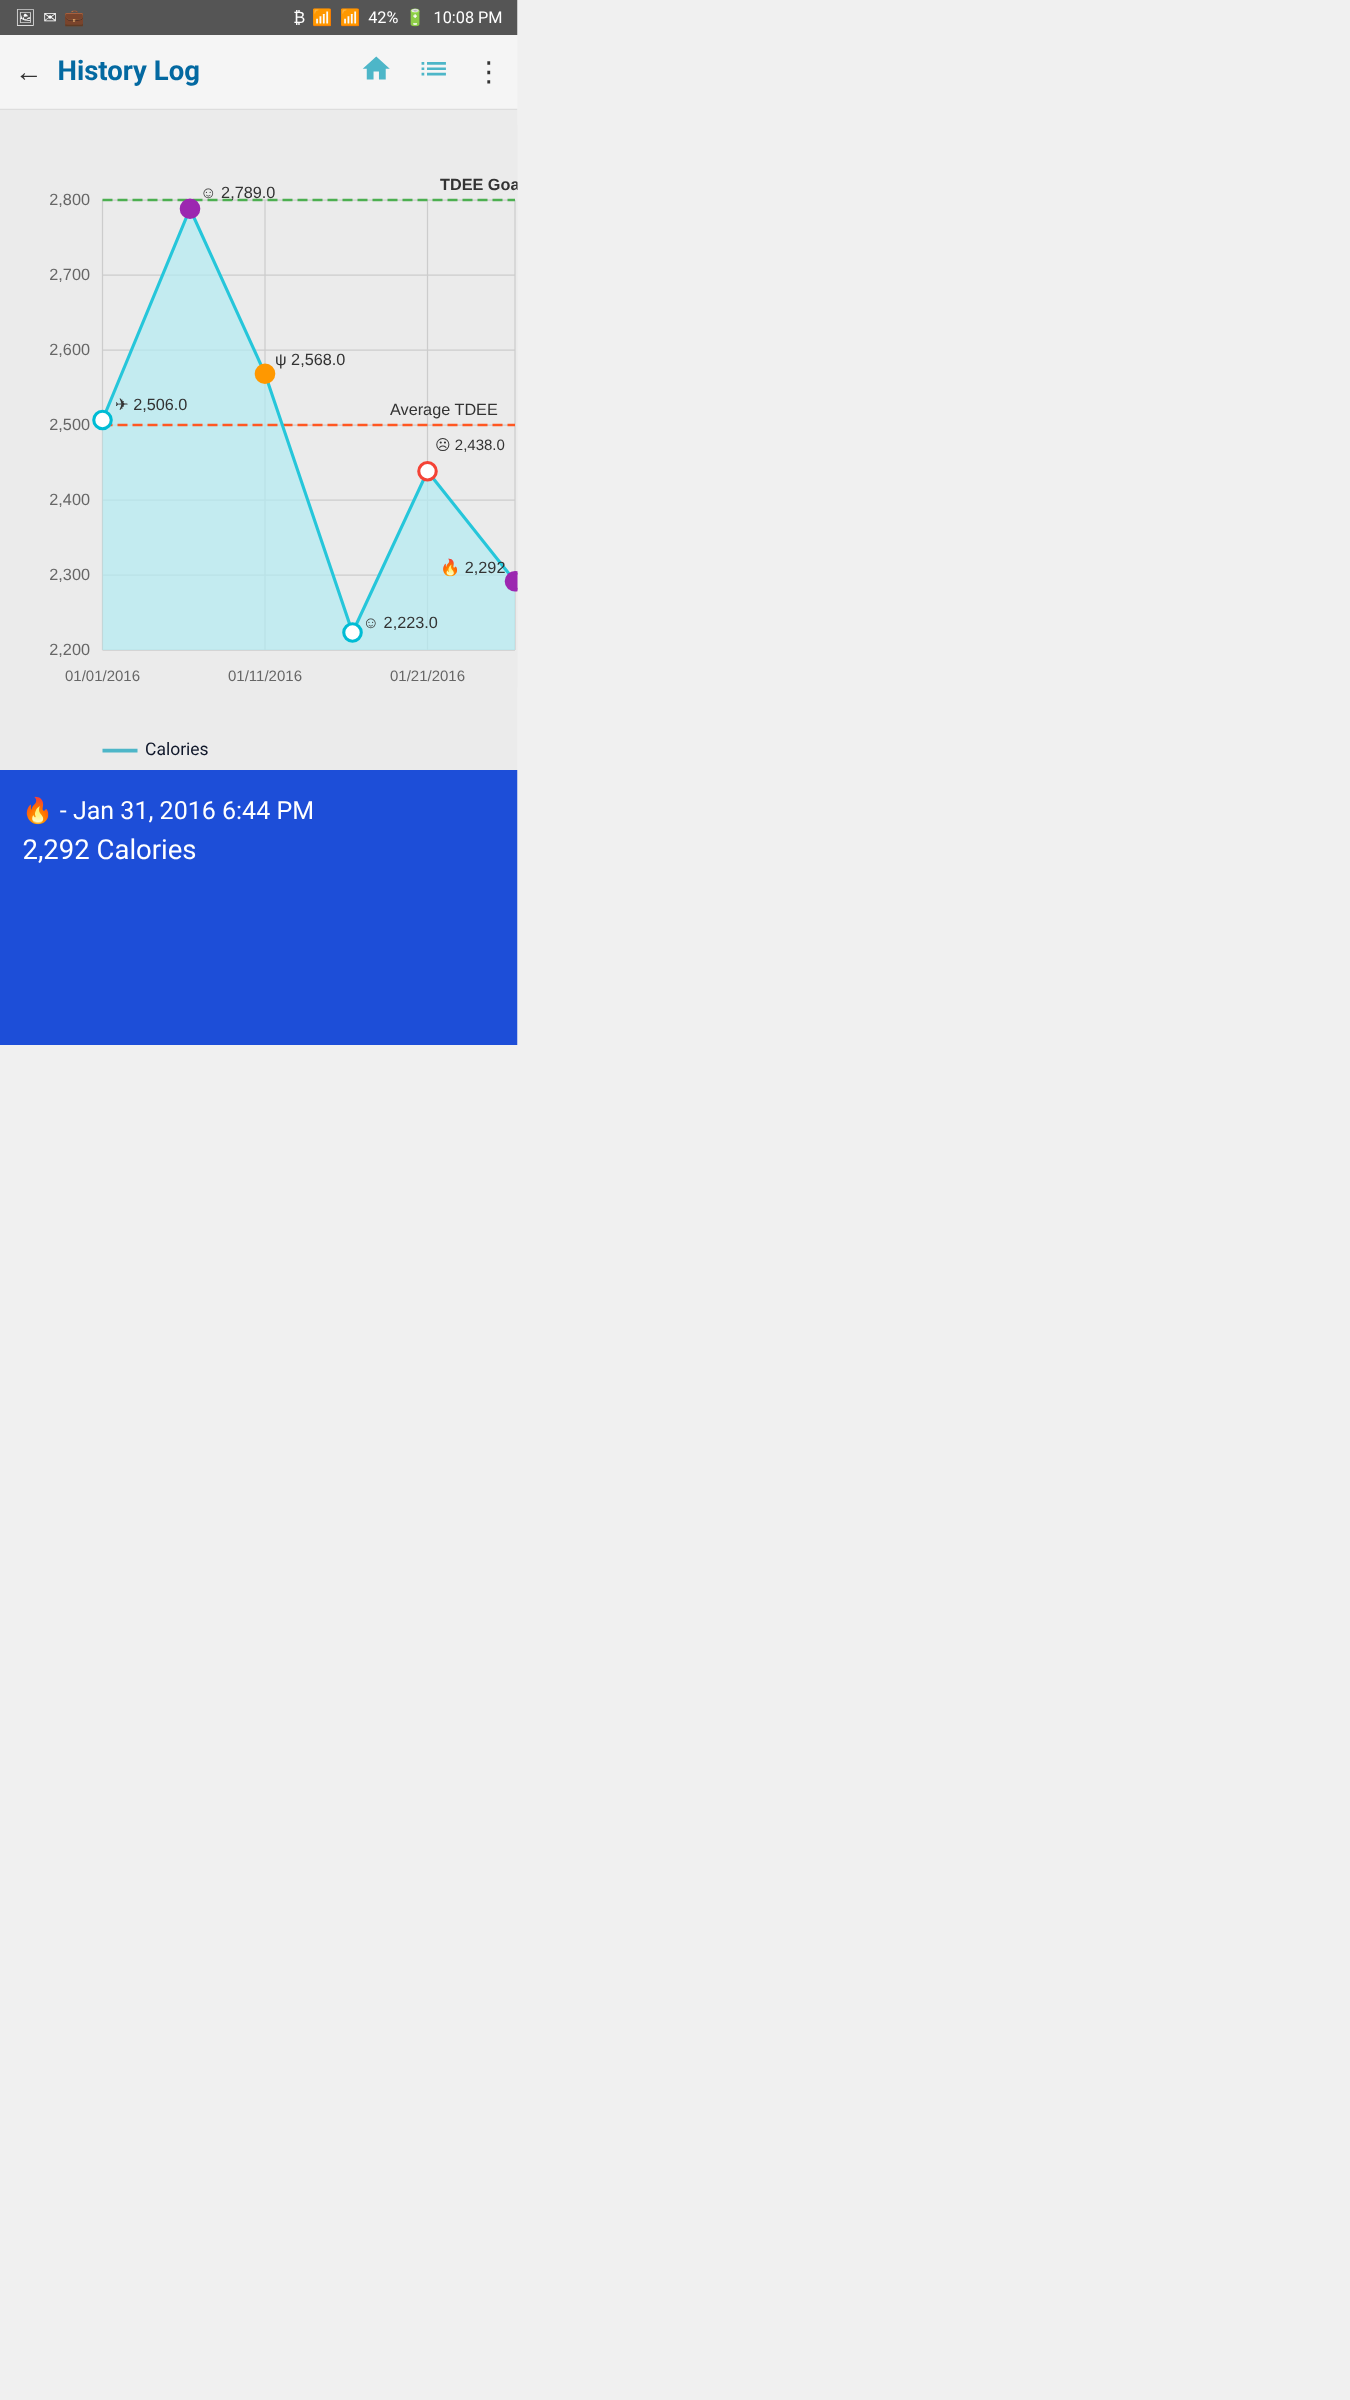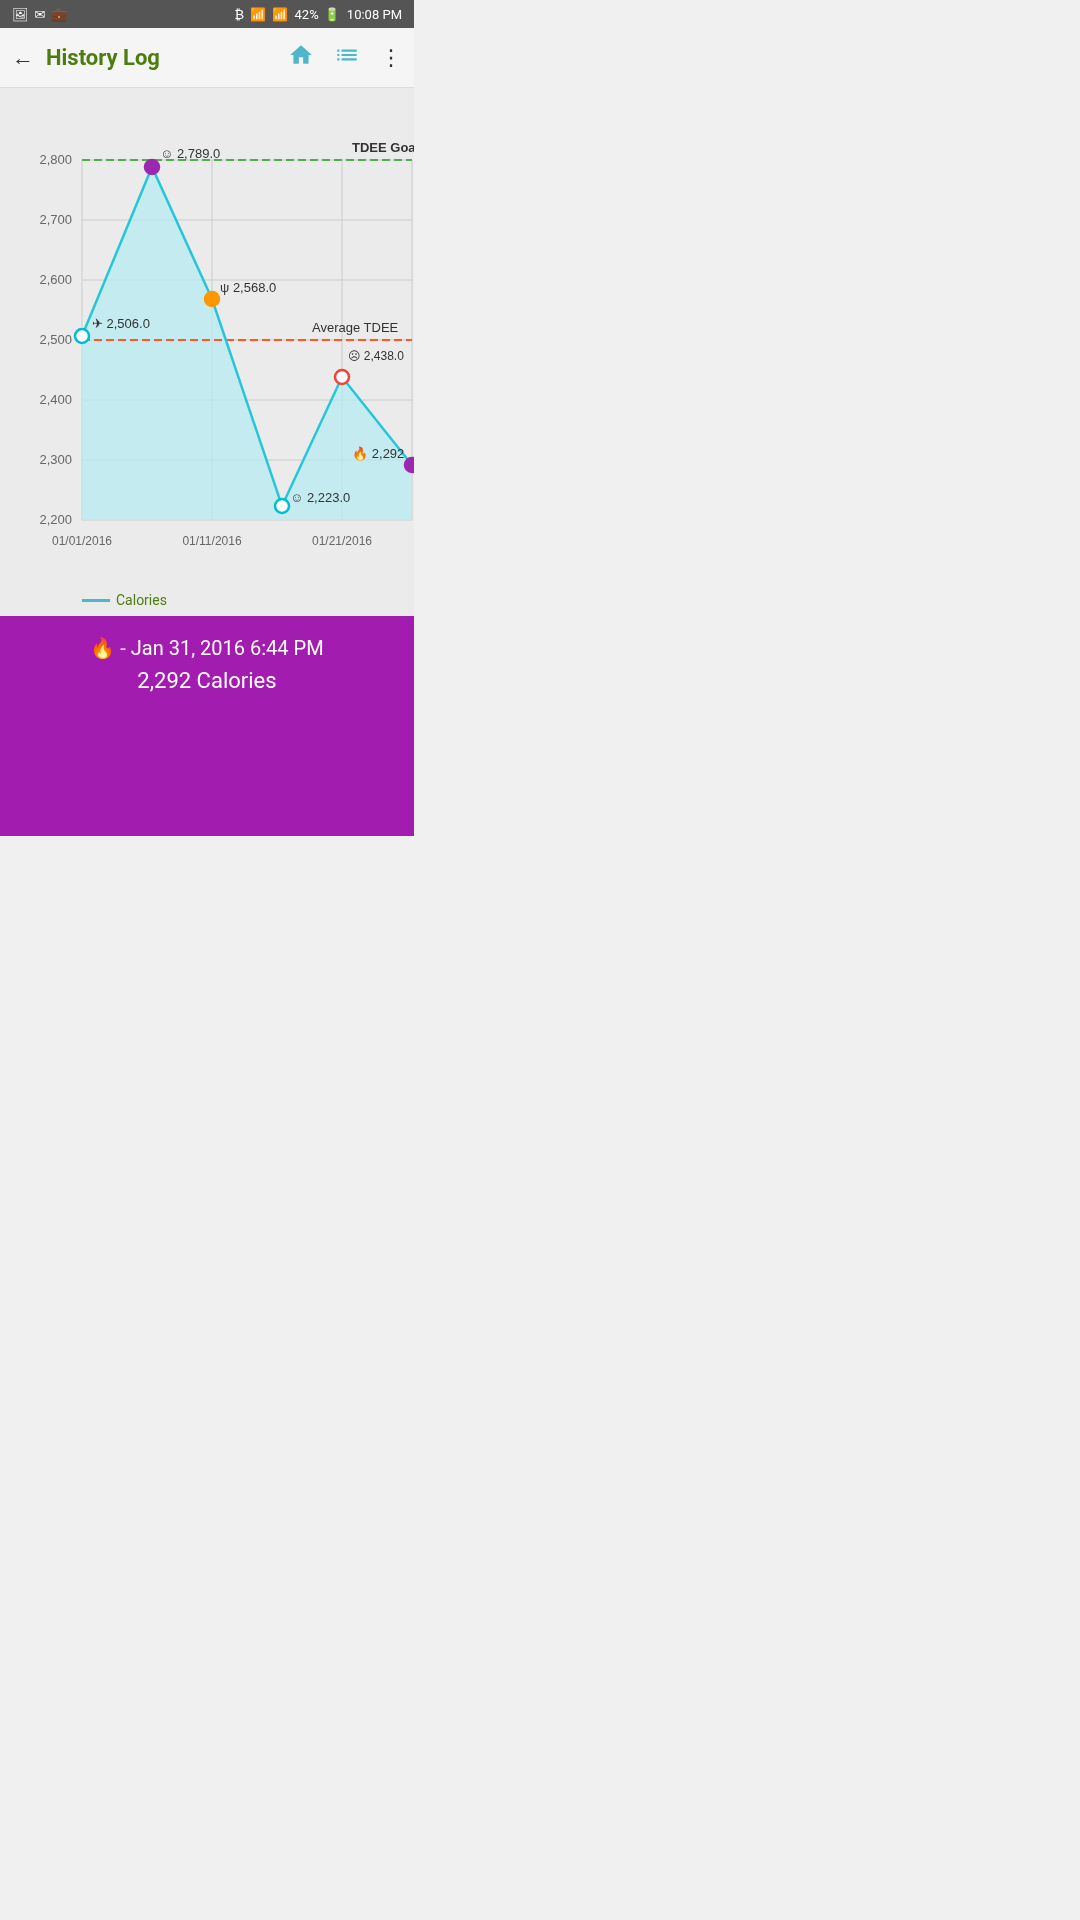--- a/index.html
+++ b/index.html
@@ -36,21 +36,21 @@
       height: 60px;
       display: flex;
       align-items: center;
       padding: 0 12px;
       border-bottom: 1px solid #ddd;
       gap: 12px;
     }
     .app-bar-title {
       font-size: 22px;
       font-weight: bold;
-      color: #4d7c0f;
+      color: #0369a1;
       flex: 1;
     }
     .app-bar-icons {
       display: flex;
       align-items: center;
       gap: 20px;
     }
     .icon-btn {
       cursor: pointer;
       color: #4db6c8;
@@ -74,37 +74,36 @@
       position: relative;
     }
 
     
     .legend {
       display: flex;
       align-items: center;
       gap: 6px;
       padding: 8px 0 0 70px;
       font-size: 14px;
-      color: #4d7c0f;
+      color: #0f172a;
     }
     .legend-line {
       width: 28px;
       height: 3px;
       background: #4db6c8;
       display: inline-block;
     }
 
     
     .info-card {
-      background: #a21caf;
+      background: #1d4ed8;
       color: white;
       padding: 20px 18px 30px 18px;
       margin-top: 0;
       min-height: 220px;
-      text-align: center;
     }
     .info-card-title {
       font-size: 20px;
       font-weight: 400;
       margin-bottom: 8px;
     }
     .info-card-calories {
       font-size: 22px;
       font-weight: 400;
       margin-bottom: 0;

